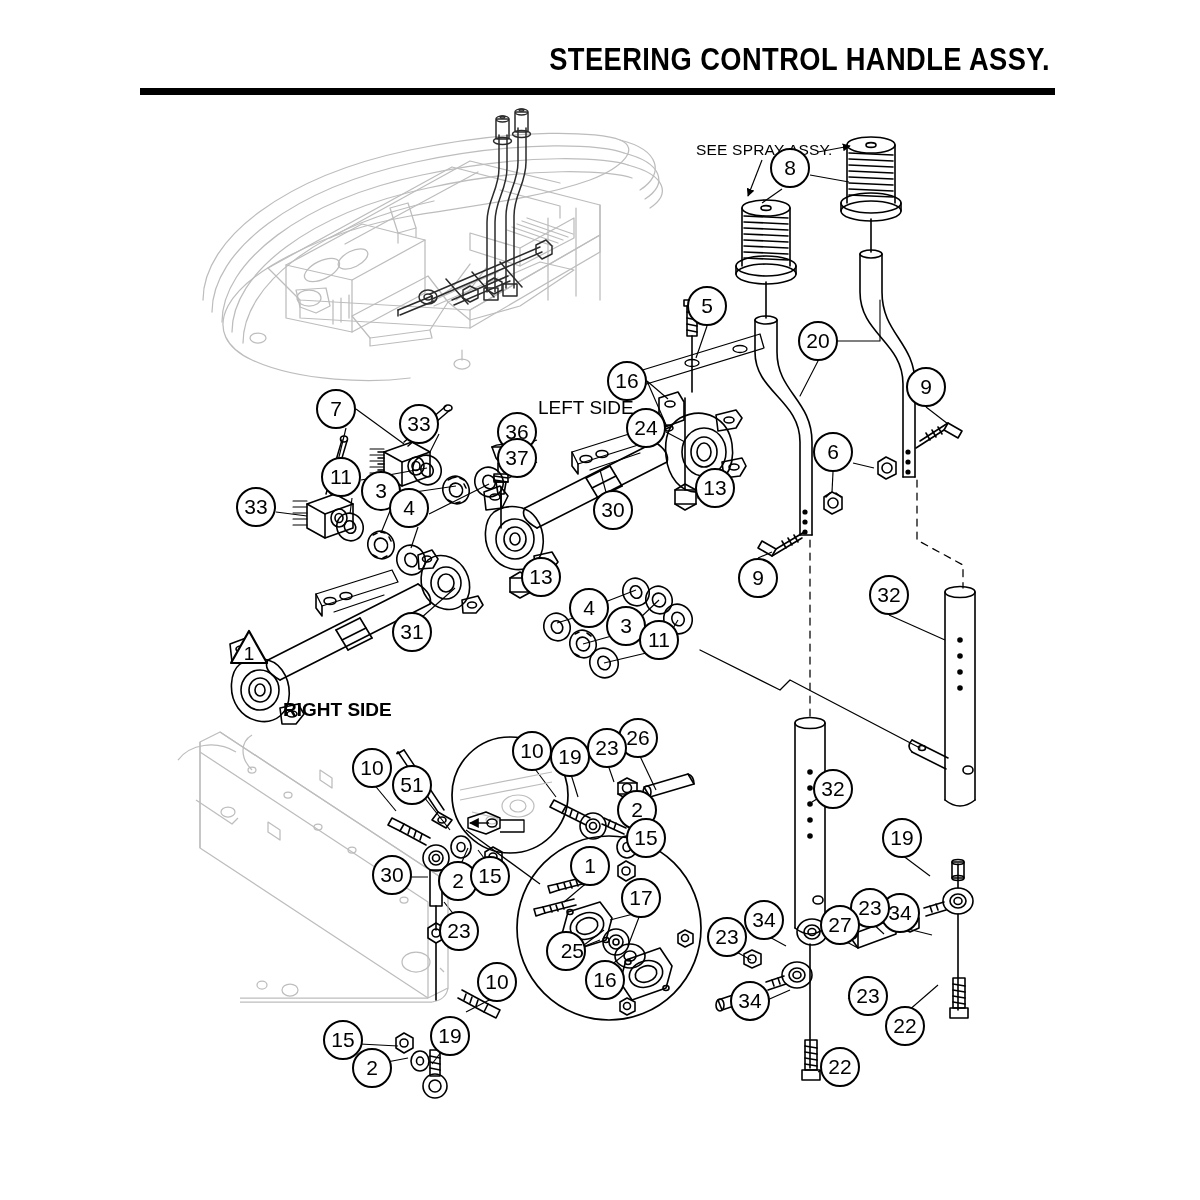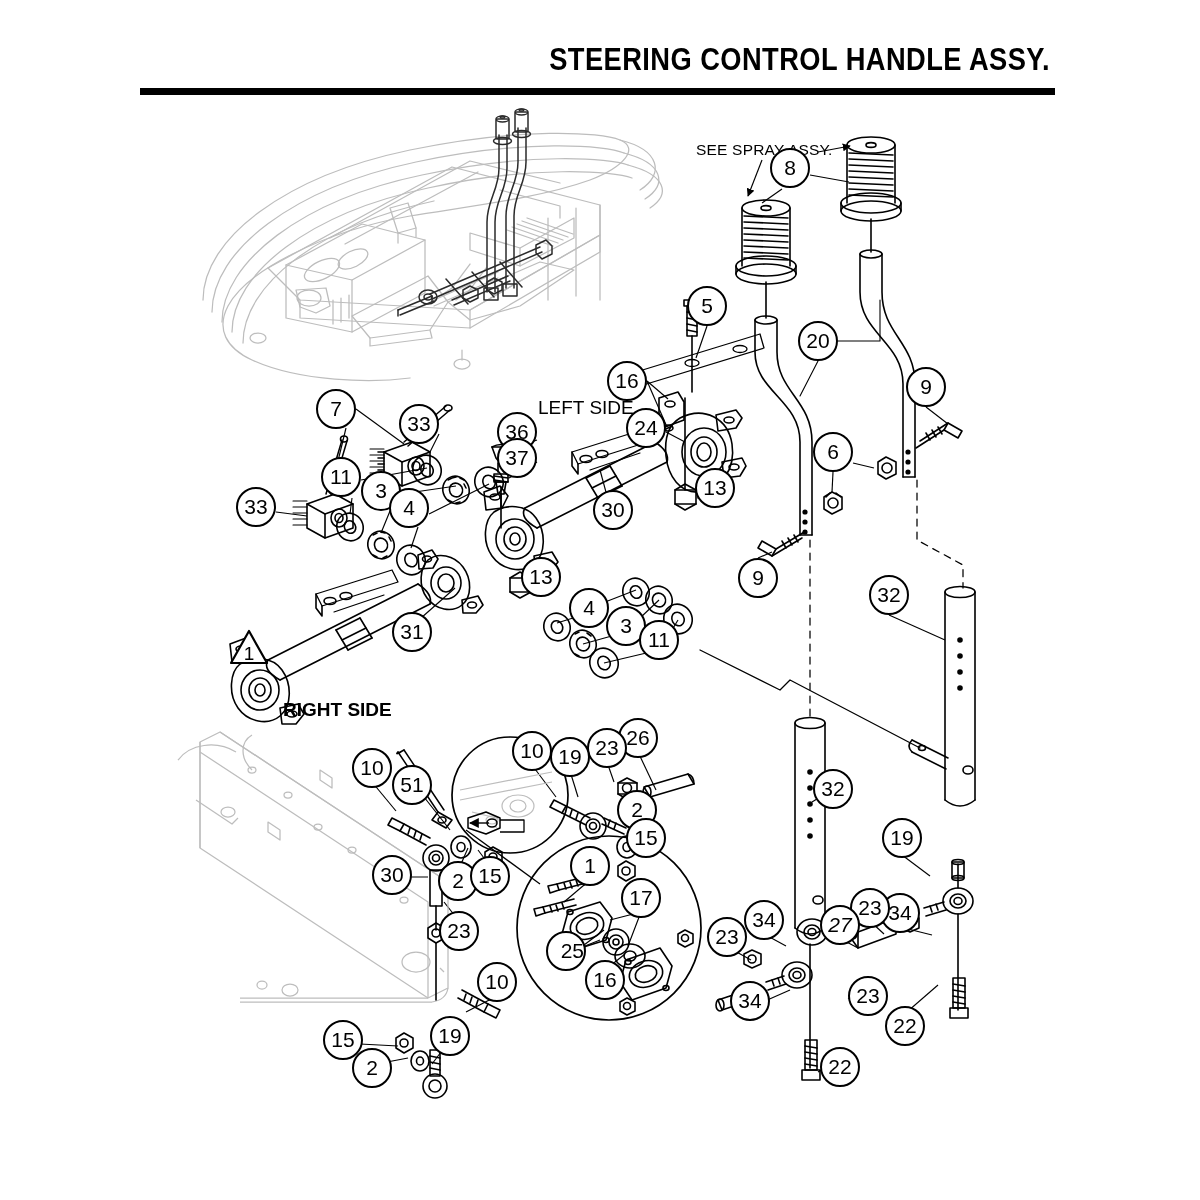--- a/index.html
+++ b/index.html
@@ -917,21 +917,21 @@
       </div>
       <div class="cal" style="left: 882px; top: 818px;">
         <span>19</span>
       </div>
       <div class="cal" style="left: 880px; top: 893px;">
         <span>34</span>
       </div>
       <div class="cal" style="left: 850px; top: 888px;">
         <span>23</span>
       </div>
-      <div class="cal" style="left: 820px; top: 905px; font-style: italic;">
+      <div class="cal" style="left: 820px; top: 905px;">
         <span>27</span>
       </div>
       <div class="cal" style="left: 744px; top: 900px;">
         <span>34</span>
       </div>
       <div class="cal" style="left: 707px; top: 917px;">
         <span>23</span>
       </div>
       <div class="cal" style="left: 730px; top: 981px;">
         <span>34</span>

